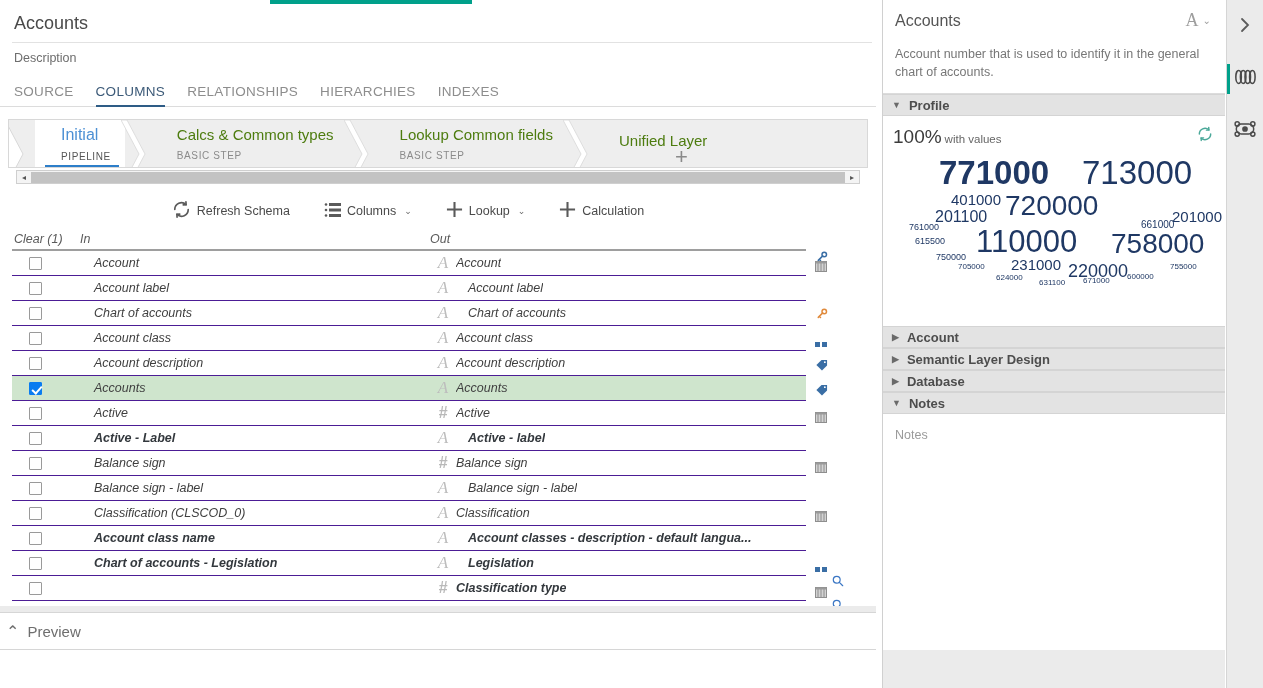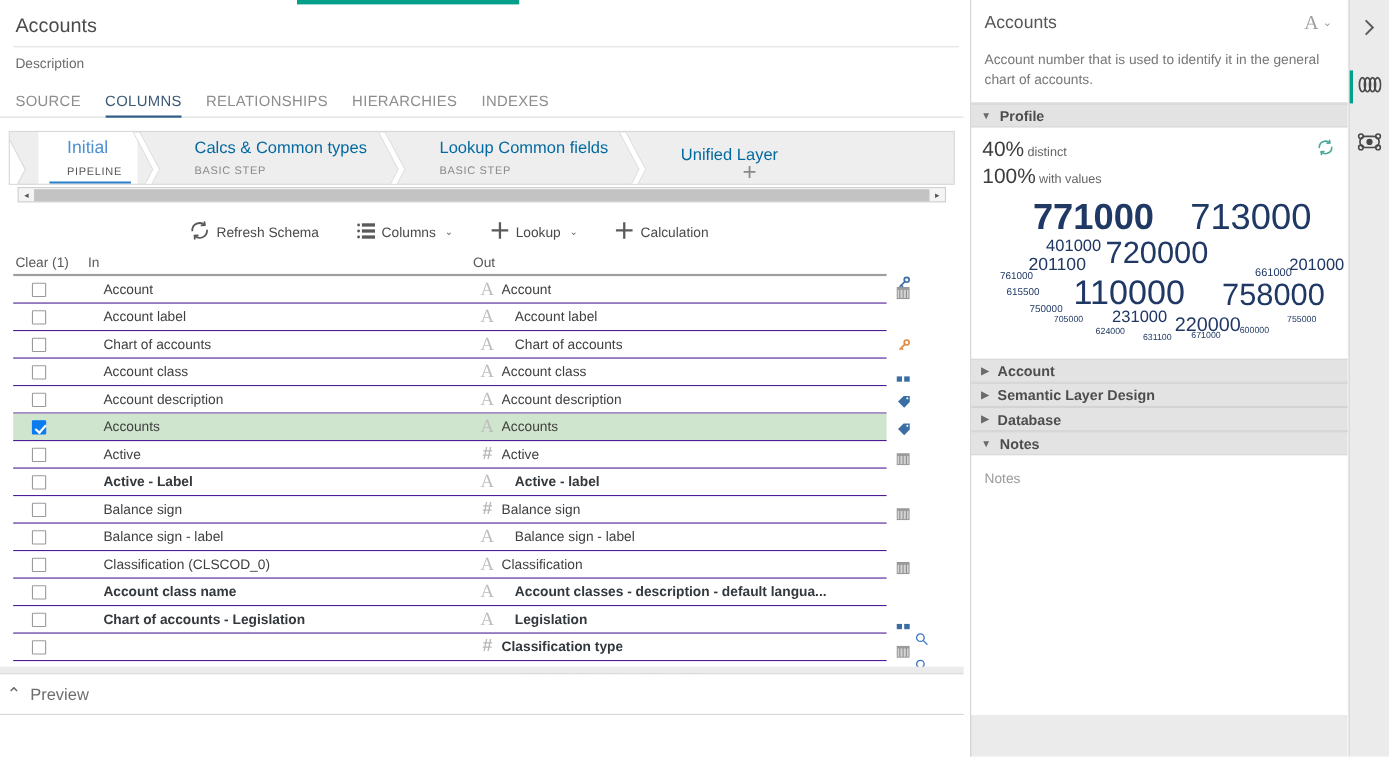--- a/index.html
+++ b/index.html
@@ -46,21 +46,21 @@
   
   .pipeline-wrap { position: relative; margin: 12px 8px 0 8px; height: 68px; }
   .pipeline {
     position: relative; height: 49px; background: #eeeeee;
     border: 1px solid #d8d8d8; overflow: hidden; display: flex; align-items: stretch;
   }
   .step {
     position: relative; display: flex; flex-direction: column;
     justify-content: center; padding: 0 14px 0 26px; cursor: pointer;
   }
-  .step .sname { font-size: 15px; color: #0369a1; white-space: nowrap; }
+  .step .sname { font-size: 15px; color: #4d7c0f; white-space: nowrap; }
   .step .ssub { font-size: 10px; color: #8a8a8a; letter-spacing: .6px; margin-top: 7px; }
   .step.active { background: #ffffff; }
   .step.active .sname { color: #4d90d4; font-size: 16px; }
   .step.active .ssub { color: #555; }
   .step.active::after {
     content: ""; position: absolute; left: 10px; right: 6px; bottom: 0; height: 2px; background: #2d7ec9;
   }
   .chev {
     width: 26px; flex: 0 0 26px; position: relative;
   }
@@ -78,21 +78,21 @@
 
   
   .toolbar {
     display: flex; align-items: center; justify-content: center;
     gap: 34px; height: 36px; margin-top: 6px; padding-right: 60px;
   }
   .tbtn { display: flex; align-items: center; gap: 6px; font-size: 12.5px; color: #4a4a4a; cursor: pointer; }
   .tbtn .caret { font-size: 9px; color: #6a6a6a; margin-left: 2px; }
 
   
-  .tablewrap { margin: 0 70px 0 12px; }
+  .tablewrap { margin: 0 70px 0 12px; font-style: italic; }
   .thead {
     display: flex; align-items: center; height: 22px;
     border-bottom: 2px solid #9e9e9e; font-size: 12.5px; color: #5a5a5a;
   }
   .c-clear { width: 68px; padding-left: 2px; }
   .c-in    { width: 350px; }
   .c-out   { flex: 1; }
   .trow {
     display: flex; align-items: center; height: 25px;
     border-bottom: 1px solid #4c1d95; font-size: 12.5px; color: #3f3f3f;
@@ -596,23 +596,20 @@
     <div class="profilebody">
       <div class="refresh-ico">
         <svg width="16" height="16" viewBox="0 0 24 24" fill="none" stroke="#4aa899" stroke-width="2.2" stroke-linecap="round">
           <path d="M20.5 12a8.5 8.5 0 0 1-14.2 6.3"></path>
             <path d="M3.5 12A8.5 8.5 0 0 1 17.7 5.7"></path>
           <path d="M17.6 2.4 17.8 6 14.2 6.2"></path>
             <path d="M6.4 21.6 6.2 18 9.8 17.8"></path>
         </svg>
       </div>
 
-      <div class="pstat">
-        <span class="big">40%</span><span class="sml">distinct</span>
-      </div>
       <div class="pstat">
         <span class="big">100%</span><span class="sml">with values</span>
       </div>
 
       <div class="cloud" id="cloud">
           <span style="left: 46px; top: 2px; font-size: 33px; font-weight: 700;">771000</span>
           <span style="left: 189px; top: 2px; font-size: 33px; font-weight: 300;">713000</span>
           <span style="left: 58px; top: 39px; font-size: 15px; font-weight: 400;">401000</span>
           <span style="left: 112px; top: 38px; font-size: 28px; font-weight: 400;">720000</span>
           <span style="left: 248px; top: 45px; font-size: 10px; font-weight: 400; margin-top: 22px;">661000</span>

